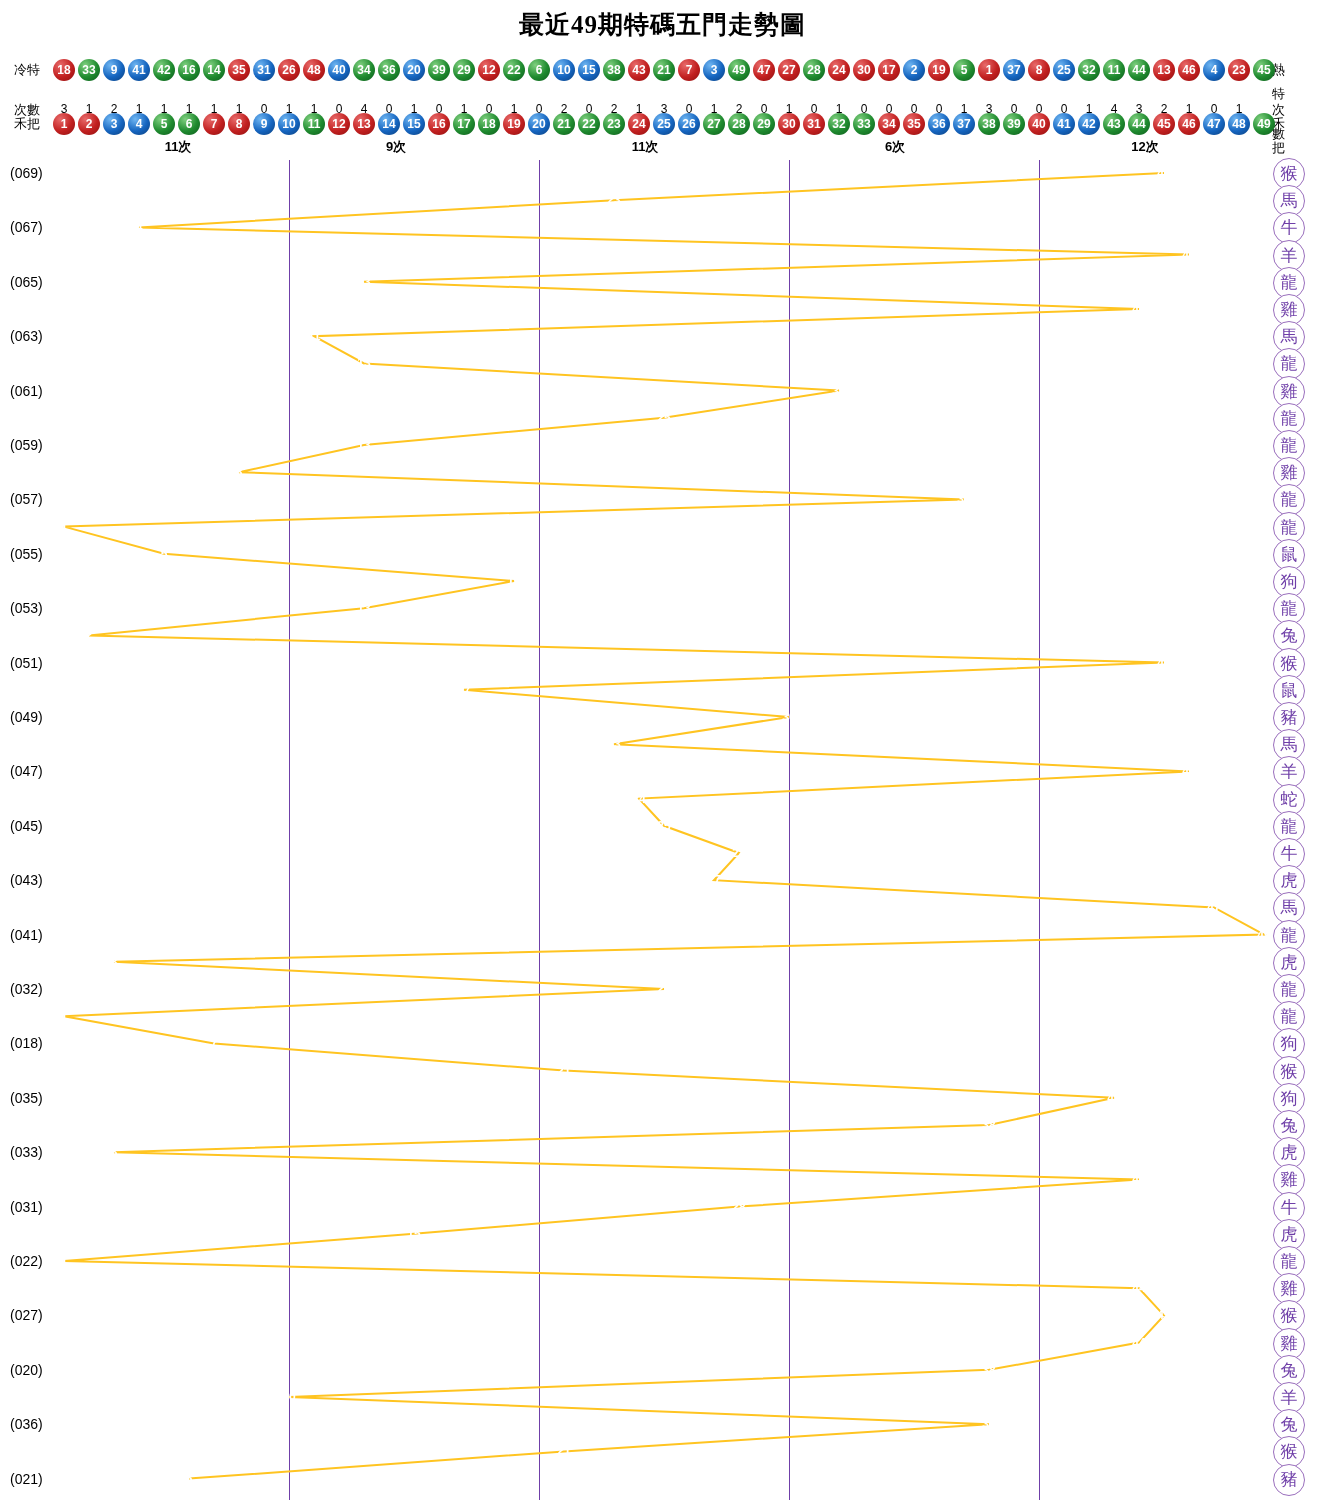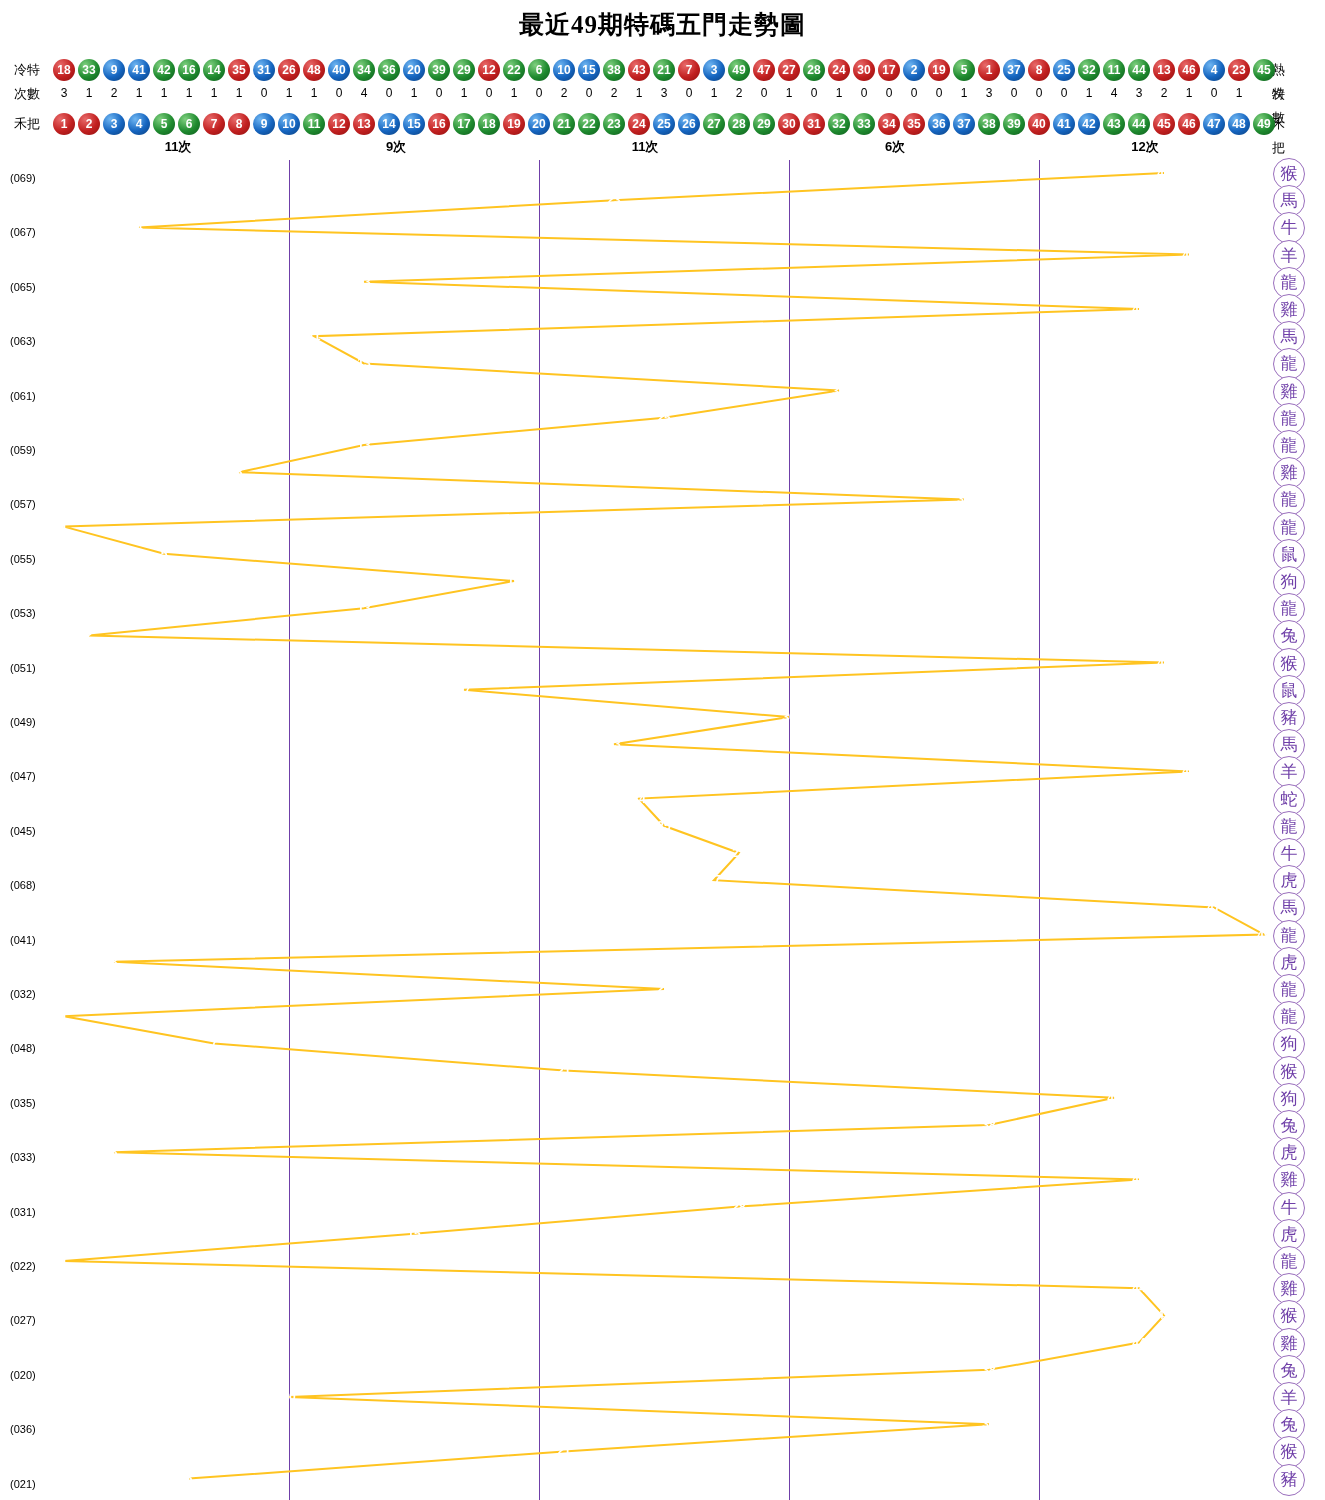--- a/index.html
+++ b/index.html
@@ -46,23 +46,22 @@
   #plot{
     position:absolute;left:0;top:160px;width:1325px;height:1340px;
   }
   .vline{position:absolute;top:0;bottom:0;width:1px;background:#6f3fa8;}
   .seplabel{
     position:absolute;font-size:13px;font-weight:bold;color:#000;
     font-family:"Liberation Sans","DejaVu Sans",sans-serif;
     text-align:center;width:60px;
   }
   .rowlabel{
-    position:absolute;left:10px;font-size:11px;color:#000;
+    position:absolute;left:10px;font-size:14px;color:#000;
     font-family:"Liberation Sans","DejaVu Sans",sans-serif;
-    margin-top:7px;
   }
   .pball{
     position:absolute;width:24px;height:24px;border-radius:50%;
     text-align:center;line-height:24px;font-size:12px;font-weight:bold;color:#fff;
     z-index:3;
   }
   svg#lines{position:absolute;left:0;top:0;width:1325px;height:1340px;z-index:2;}
   
   #zodiac{
     position:absolute;right:18px;top:160px;width:34px;
@@ -129,21 +128,21 @@
       <div class="ball blue" style="left: 1053px; top: 1px;">25</div>
       <div class="ball green" style="left: 1078px; top: 1px;">32</div>
       <div class="ball green" style="left: 1103px; top: 1px;">11</div>
       <div class="ball green" style="left: 1128px; top: 1px;">44</div>
       <div class="ball red" style="left: 1153px; top: 1px;">13</div>
       <div class="ball red" style="left: 1178px; top: 1px;">46</div>
       <div class="ball blue" style="left: 1203px; top: 1px;">4</div>
       <div class="ball red" style="left: 1228px; top: 1px;">23</div>
       <div class="ball green" style="left: 1253px; top: 1px;">45</div>
     </div>
-  <div class="hrow" id="row-count" style="top:24px;">
+  <div class="hrow" id="row-count" style="top:40px;">
       <div class="hlabel left">次數</div>
       <div class="hlabel right">次數</div>
       <div class="num" style="left: 53px; top: 0px;">3</div>
       <div class="num" style="left: 78px; top: 0px;">1</div>
       <div class="num" style="left: 103px; top: 0px;">2</div>
       <div class="num" style="left: 128px; top: 0px;">1</div>
       <div class="num" style="left: 153px; top: 0px;">1</div>
       <div class="num" style="left: 178px; top: 0px;">1</div>
       <div class="num" style="left: 203px; top: 0px;">1</div>
       <div class="num" style="left: 228px; top: 0px;">1</div>
@@ -262,24 +261,24 @@
     <div class="rowlabel" style="top: 168.2px;">(063)</div>
     <div class="rowlabel" style="top: 222.6px;">(061)</div>
     <div class="rowlabel" style="top: 277px;">(059)</div>
     <div class="rowlabel" style="top: 331.4px;">(057)</div>
     <div class="rowlabel" style="top: 385.8px;">(055)</div>
     <div class="rowlabel" style="top: 440.2px;">(053)</div>
     <div class="rowlabel" style="top: 494.6px;">(051)</div>
     <div class="rowlabel" style="top: 549px;">(049)</div>
     <div class="rowlabel" style="top: 603.4px;">(047)</div>
     <div class="rowlabel" style="top: 657.8px;">(045)</div>
-    <div class="rowlabel" style="top: 712.2px;">(068)</div>
+    <div class="rowlabel" style="top: 712.2px;">(043)</div>
     <div class="rowlabel" style="top: 766.6px;">(041)</div>
     <div class="rowlabel" style="top: 821px;">(032)</div>
-    <div class="rowlabel" style="top: 875.4px;">(048)</div>
+    <div class="rowlabel" style="top: 875.4px;">(018)</div>
     <div class="rowlabel" style="top: 929.8px;">(035)</div>
     <div class="rowlabel" style="top: 984.2px;">(033)</div>
     <div class="rowlabel" style="top: 1038.6px;">(031)</div>
     <div class="rowlabel" style="top: 1093px;">(022)</div>
     <div class="rowlabel" style="top: 1147.4px;">(027)</div>
     <div class="rowlabel" style="top: 1201.8px;">(020)</div>
     <div class="rowlabel" style="top: 1256.2px;">(036)</div>
     <div class="rowlabel" style="top: 1310.6px;">(021)</div>
     <div class="pball red" style="left: 1152px; top: 1px;">45</div>
     <div class="pball red" style="left: 602px; top: 28.2px;">23</div>

